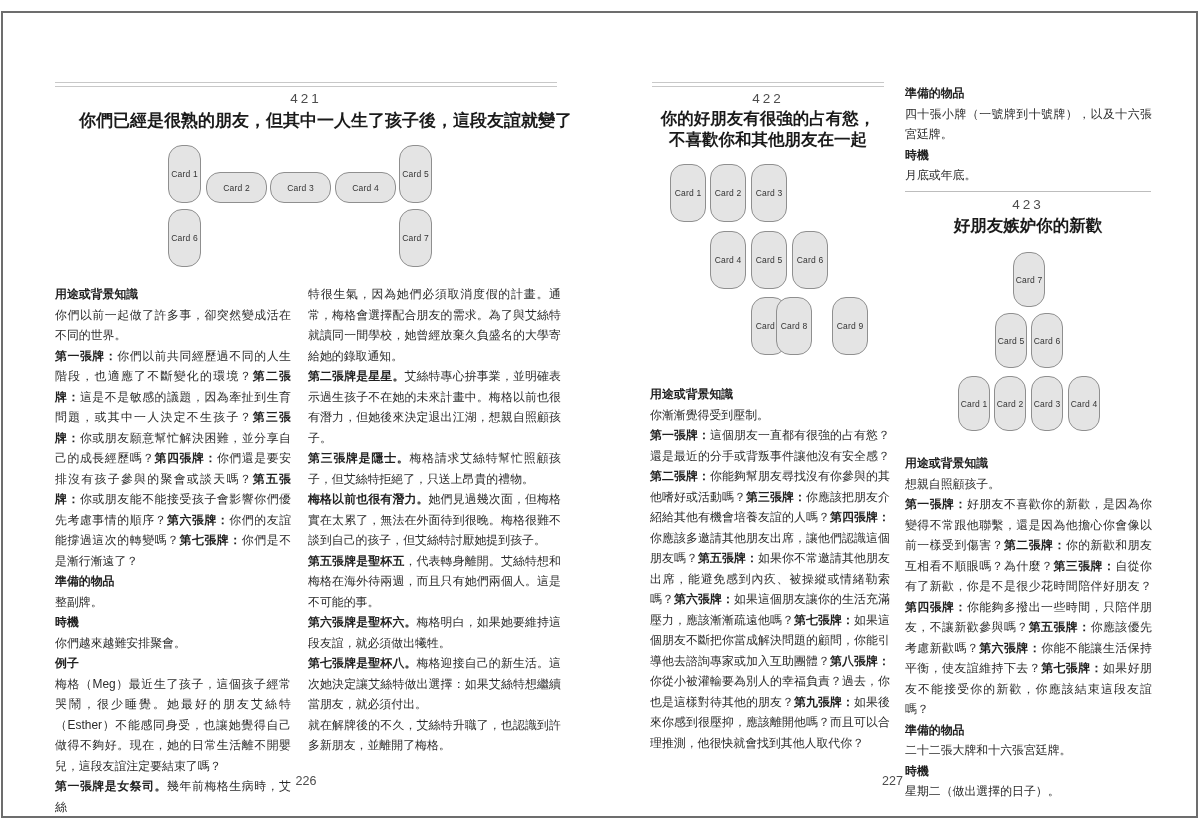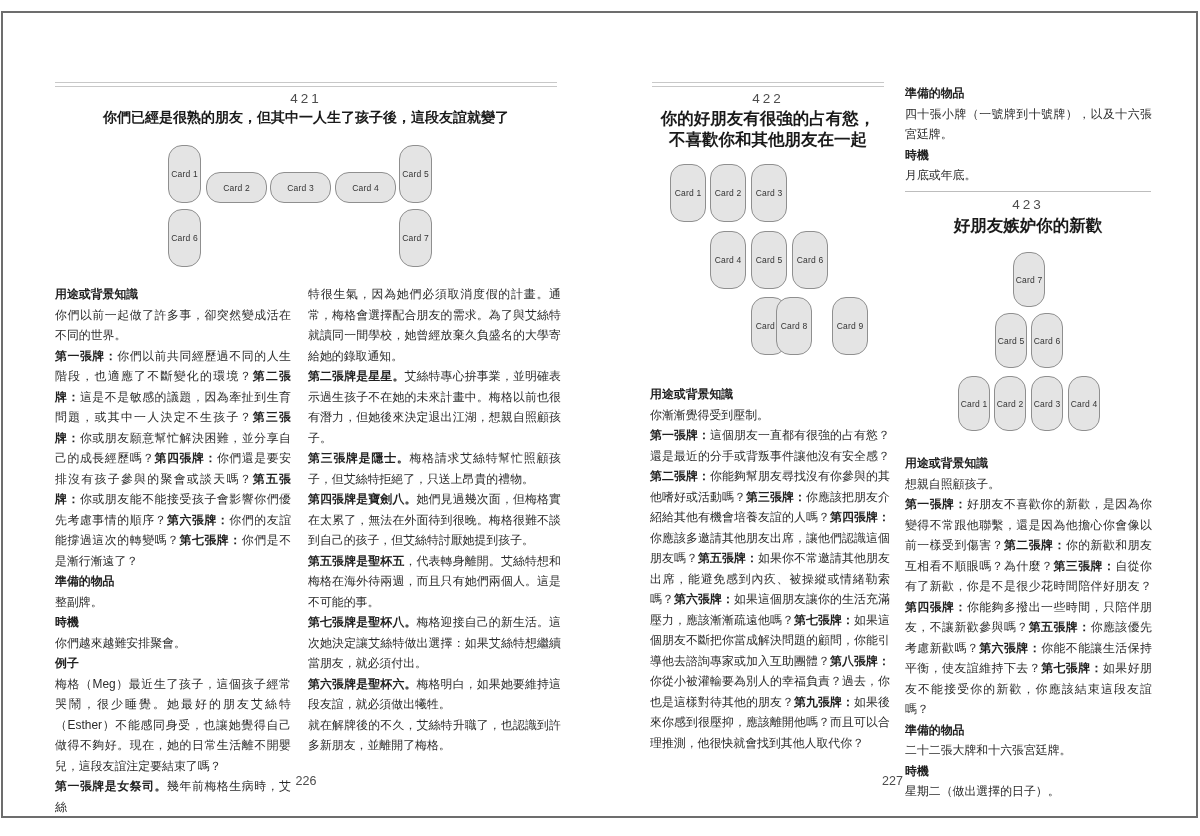--- a/index.html
+++ b/index.html
@@ -11,21 +11,21 @@
   .frame{
     position:absolute;left:1px;top:11px;right:2px;bottom:18px;
     border:2px solid #6d6d6d;background:#ffffff;
   }
   
   .rule2{position:absolute;height:3px;border-top:1px solid #c8c8c8;border-bottom:1px solid #c8c8c8;}
   .rule1{position:absolute;height:0;border-top:1px solid #bdbdbd;}
   
   .sec-num{position:absolute;text-align:center;font-size:13.5px;letter-spacing:3px;color:#4c4c4c;}
   .sec-title{position:absolute;text-align:center;font-weight:700;color:#1a1a1a;}
-  .t421{font-size:14px;}
+  .t421{font-size:17px;text-align:right;}
   .t422{font-size:16.5px;line-height:21px;white-space:pre-line;}
   .t423{font-size:16.5px;}
   
   .cards{position:absolute;}
   .card{
     position:absolute;background:#e4e4e4;border:1.4px solid #8f8f8f;border-radius:14px;
     display:flex;align-items:center;justify-content:center;box-sizing:border-box;
   }
   .card-label{font-size:8.5px;color:#333;letter-spacing:0.2px;white-space:nowrap;}
   
@@ -103,24 +103,24 @@
       <div class="h">時機</div>
       <div class="p">你們越來越難安排聚會。</div>
       <div class="h">例子</div>
       <div class="p">梅格（Meg）最近生了孩子，這個孩子經常哭鬧，很少睡覺。她最好的朋友艾絲特（Esther）不能感同身受，也讓她覺得自己做得不夠好。現在，她的日常生活離不開嬰兒，這段友誼注定要結束了嗎？</div>
       <div class="p"><b>第一張牌是女祭司。</b>幾年前梅格生病時，艾絲</div>
     </div>
   <div class="col col-421-2">
       <div class="p">特很生氣，因為她們必須取消度假的計畫。通常，梅格會選擇配合朋友的需求。為了與艾絲特就讀同一間學校，她曾經放棄久負盛名的大學寄給她的錄取通知。</div>
       <div class="p"><b>第二張牌是星星。</b>艾絲特專心拚事業，並明確表示過生孩子不在她的未來計畫中。梅格以前也很有潛力，但她後來決定退出江湖，想親自照顧孩子。</div>
       <div class="p"><b>第三張牌是隱士。</b>梅格請求艾絲特幫忙照顧孩子，但艾絲特拒絕了，只送上昂貴的禮物。</div>
-      <div class="p"><b>第四張牌是寶劍八。</b>她們見過幾次面，但梅格實在太累了，無法在外面待到很晚。梅格很難不談到自己的孩子，但艾絲特討厭她提到孩子。</div>
+      <div class="p"><b>梅格以前也很有潛力。</b>她們見過幾次面，但梅格實在太累了，無法在外面待到很晚。梅格很難不談到自己的孩子，但艾絲特討厭她提到孩子。</div>
       <div class="p"><b>第五張牌是聖杯五</b>，代表轉身離開。艾絲特想和梅格在海外待兩週，而且只有她們兩個人。這是不可能的事。</div>
+      <div class="p"><b>第六張牌是聖杯六。</b>梅格明白，如果她要維持這段友誼，就必須做出犧牲。</div>
       <div class="p"><b>第七張牌是聖杯八。</b>梅格迎接自己的新生活。這次她決定讓艾絲特做出選擇：如果艾絲特想繼續當朋友，就必須付出。</div>
-      <div class="p"><b>第六張牌是聖杯六。</b>梅格明白，如果她要維持這段友誼，就必須做出犧牲。</div>
       <div class="p">就在解牌後的不久，艾絲特升職了，也認識到許多新朋友，並離開了梅格。</div>
     </div>
 
   <div class="page-num" style="left:55px;top:774px;width:502px;">226</div>
 
   <div class="rule2" style="left:652px;top:82px;width:232px;"></div>
   <div class="sec-num" style="left:652px;top:91px;width:232px;">422</div>
   <div class="sec-title t422" style="left:640px;top:108px;width:256px;">你的好朋友有很強的占有慾，
 不喜歡你和其他朋友在一起</div>
 

